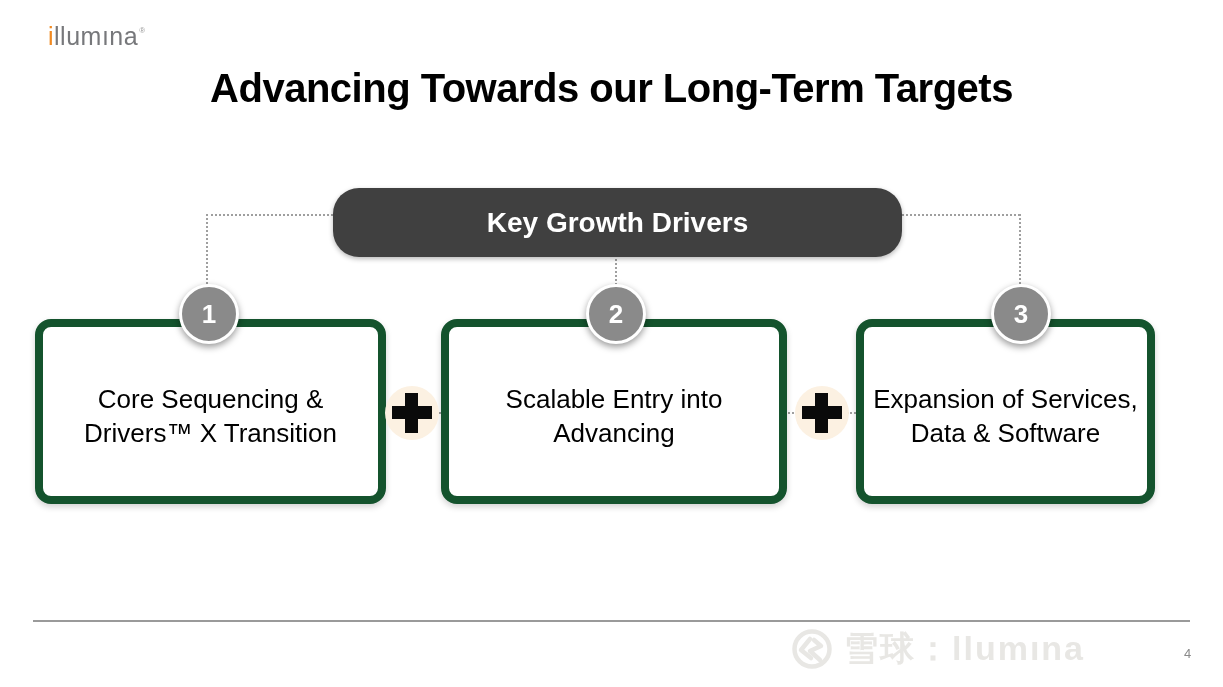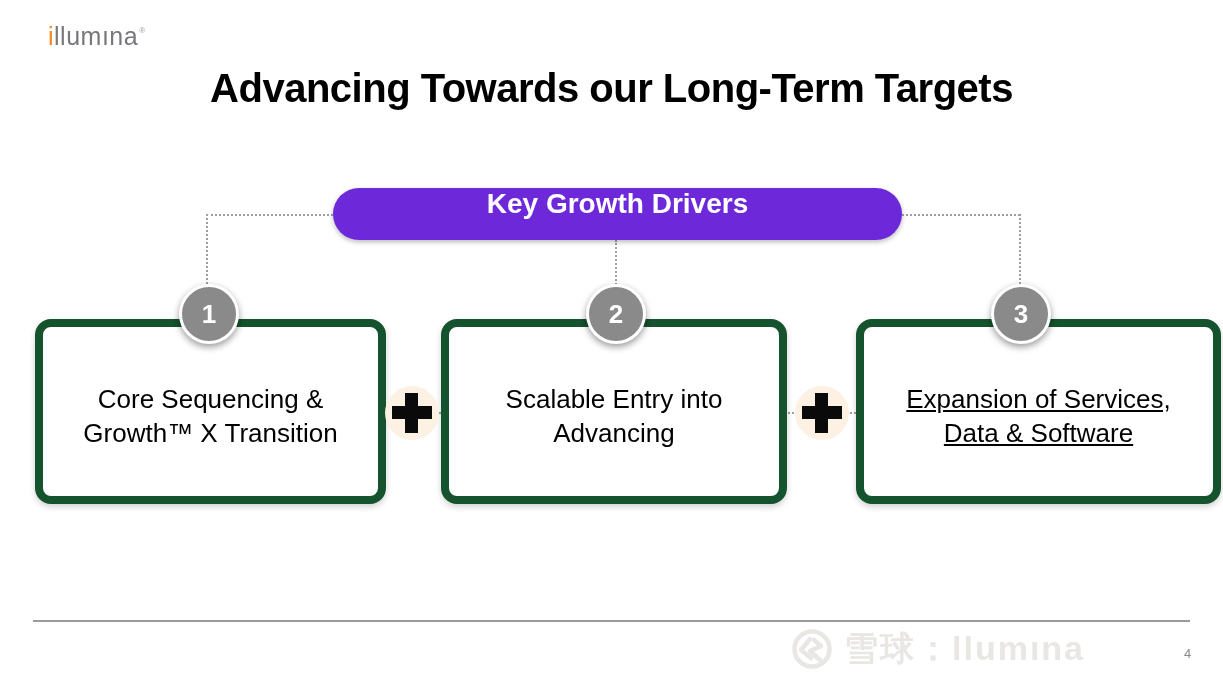--- a/index.html
+++ b/index.html
@@ -12,23 +12,23 @@
   .logo .logo-i{color:#F18A21;}
   .logo .logo-rest{color:#77787B;}
   .logo .logo-reg{color:#9a9a9a;font-size:8px;vertical-align:12px;margin-left:1px;}
   
   .title{
     position:absolute;left:0;top:66px;width:1223px;text-align:center;
     font-size:40px;font-weight:bold;color:#000;letter-spacing:-0.5px;
   }
   
   .pill{
-    position:absolute;left:333px;top:188px;width:569px;height:52px;border-radius:26px;
-    background:#6d28d9;box-shadow:0 2px 5px rgba(0,0,0,0.28);
-    display:flex;align-items:flex-start;justify-content:center;z-index:2;
+    position:absolute;left:333px;top:188px;width:569px;height:69px;border-radius:26px;
+    background:#404040;box-shadow:0 2px 5px rgba(0,0,0,0.28);
+    display:flex;align-items:center;justify-content:center;z-index:2;
   }
   .pill-label{color:#ffffff;font-size:28px;font-weight:bold;}
   
   .conn{position:absolute;z-index:0;}
   .conn.h{border-top:2px dotted #9f9f9f;height:0;}
   .conn.v{border-left:2px dotted #9f9f9f;width:0;}
   .conn-left-h{left:206px;top:214px;width:127px;}
   .conn-left-v{left:206px;top:214px;height:70px;}
   .conn-mid-v{left:615px;top:240px;height:45px;}
   .conn-right-h{left:902px;top:214px;width:118px;}
@@ -44,21 +44,21 @@
   
   .driver-box{
     position:absolute;top:319px;height:185px;background:#ffffff;
     border:8px solid #14532d;border-radius:16px;box-shadow:0 3px 6px rgba(0,0,0,0.18);
     display:flex;flex-direction:column;align-items:center;justify-content:center;
     z-index:1;padding-top:8px;box-sizing:border-box;
   }
   .driver-box .line{font-size:26px;line-height:34px;color:#000;text-align:center;}
   .b1{left:35px;width:351px;}
   .b2{left:441px;width:346px;}
-  .b3{left:856px;width:365px;text-decoration:underline;}
+  .b3{left:856px;width:299px;}
   
   .plus-wrap{position:absolute;top:385px;width:56px;height:56px;z-index:2;}
   .p1{left:384px;}  .p2{left:794px;}
   .plus-halo{position:absolute;left:1px;top:1px;width:54px;height:54px;border-radius:50%;background:#FCF1E2;}
   .plus-bar-h{position:absolute;left:8px;top:21px;width:40px;height:13px;background:#0a0a0a;}
   .plus-bar-v{position:absolute;left:21px;top:8px;width:13px;height:40px;background:#0a0a0a;}
   .stub{position:absolute;top:412px;width:9px;border-top:2px dotted #9f9f9f;height:0;z-index:0;}
   .s1a{left:375px;} .s1b{left:436px;} .s2a{left:785px;} .s2b{left:847px;}
   
   .divider{position:absolute;left:33px;top:620px;width:1157px;height:2px;background:#9a9a9a;}
@@ -99,21 +99,21 @@
   </div>
   <div class="num-circle c2">
     <span>2</span>
   </div>
   <div class="num-circle c3">
     <span>3</span>
   </div>
 
   <div class="driver-box b1">
     <div class="line">Core Sequencing &amp;</div>
-    <div class="line">Growth™ X Transition</div>
+    <div class="line">Drivers™ X Transition</div>
   </div>
   <div class="driver-box b2">
     <div class="line">Scalable Entry into</div>
     <div class="line">Advancing</div>
   </div>
   <div class="driver-box b3">
     <div class="line">Expansion of Services,</div>
     <div class="line">Data &amp; Software</div>
   </div>
 

